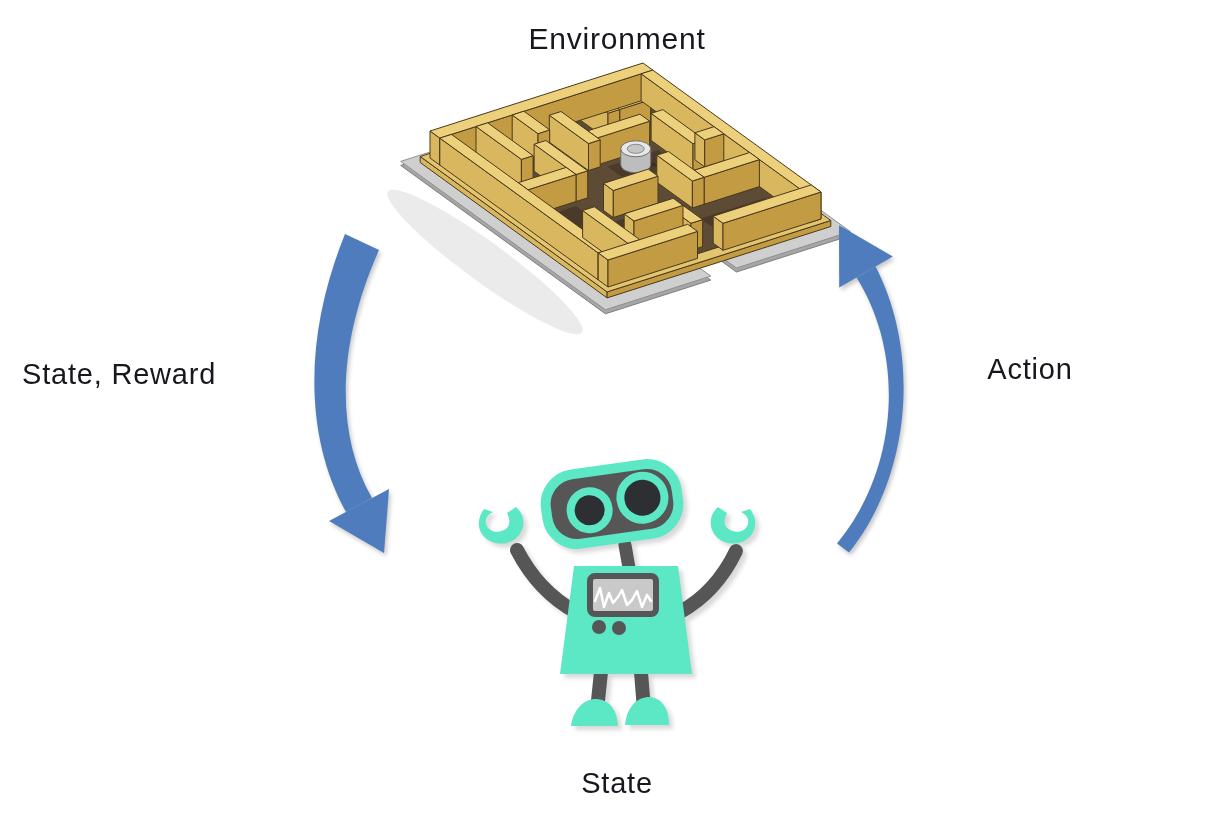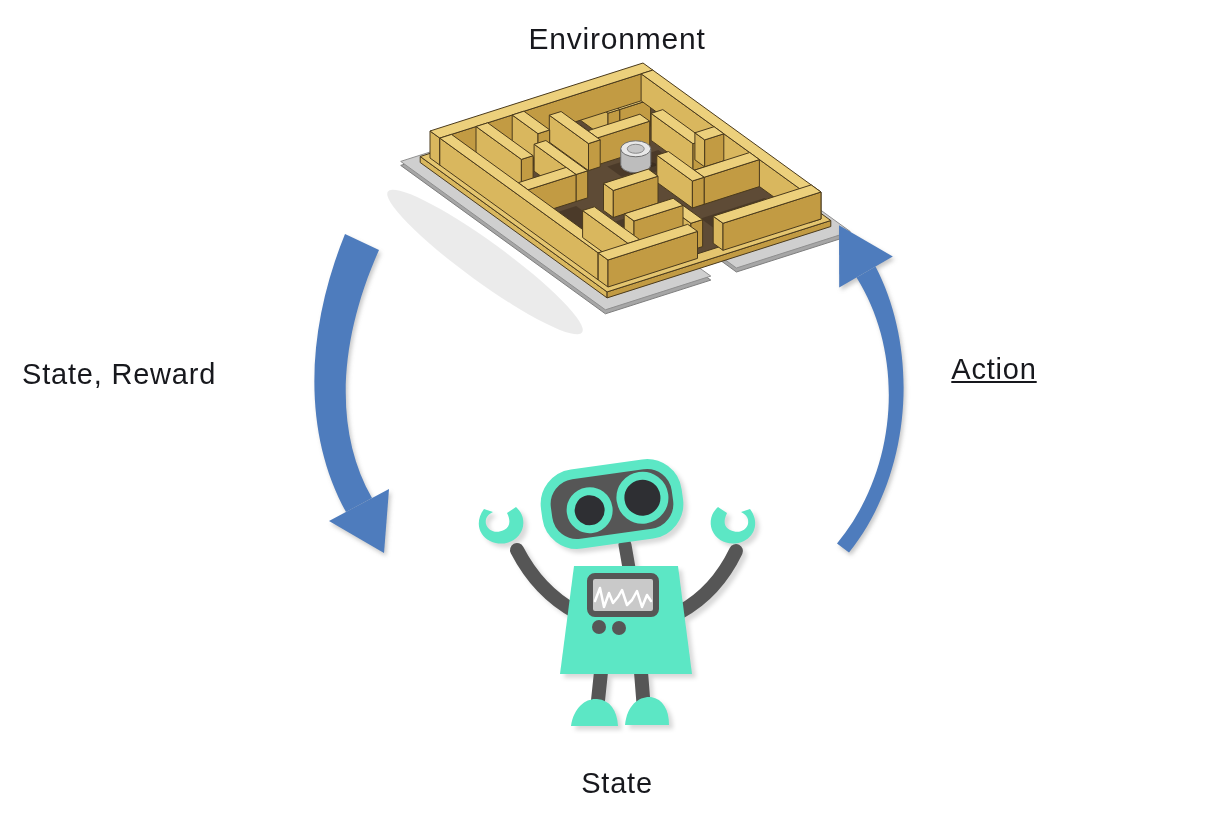--- a/index.html
+++ b/index.html
@@ -9,21 +9,21 @@
     font-family:"Liberation Sans","DejaVu Sans",sans-serif;
   }
   .scene{position:absolute;left:0;top:0;width:1207px;height:816px;}
   .label{
     position:absolute;color:var(--text-color,#17181d);
     font-size:29px;font-weight:500;letter-spacing:0.8px;white-space:nowrap;
   }
   .label.centered{transform:translateX(-50%);}
   #env-label{left:617px;top:22px;font-size:30px;}
   #sr-label{left:22px;top:358px;}
-  #action-label{left:994px;top:353px;text-decoration:underline;}
+  #action-label{left:1030px;top:353px;}
   #agent-label{left:617px;top:767px;}
   .arrow path{fill:var(--arrow-blue,#4e7cbd);}
   .arrow{filter:drop-shadow(2px 3px 2px rgba(70,70,70,.30));}
   .robot{filter:drop-shadow(4px 4px 2px rgba(0,0,0,.15));}
   .teal{fill:var(--robot-teal,#5ce7c5);}
   .gray{fill:var(--robot-gray,#565656);}
   .gray-stroke{stroke:var(--robot-gray,#565656);fill:none;stroke-linecap:round;}
 </style>
 </head>
 <body>

